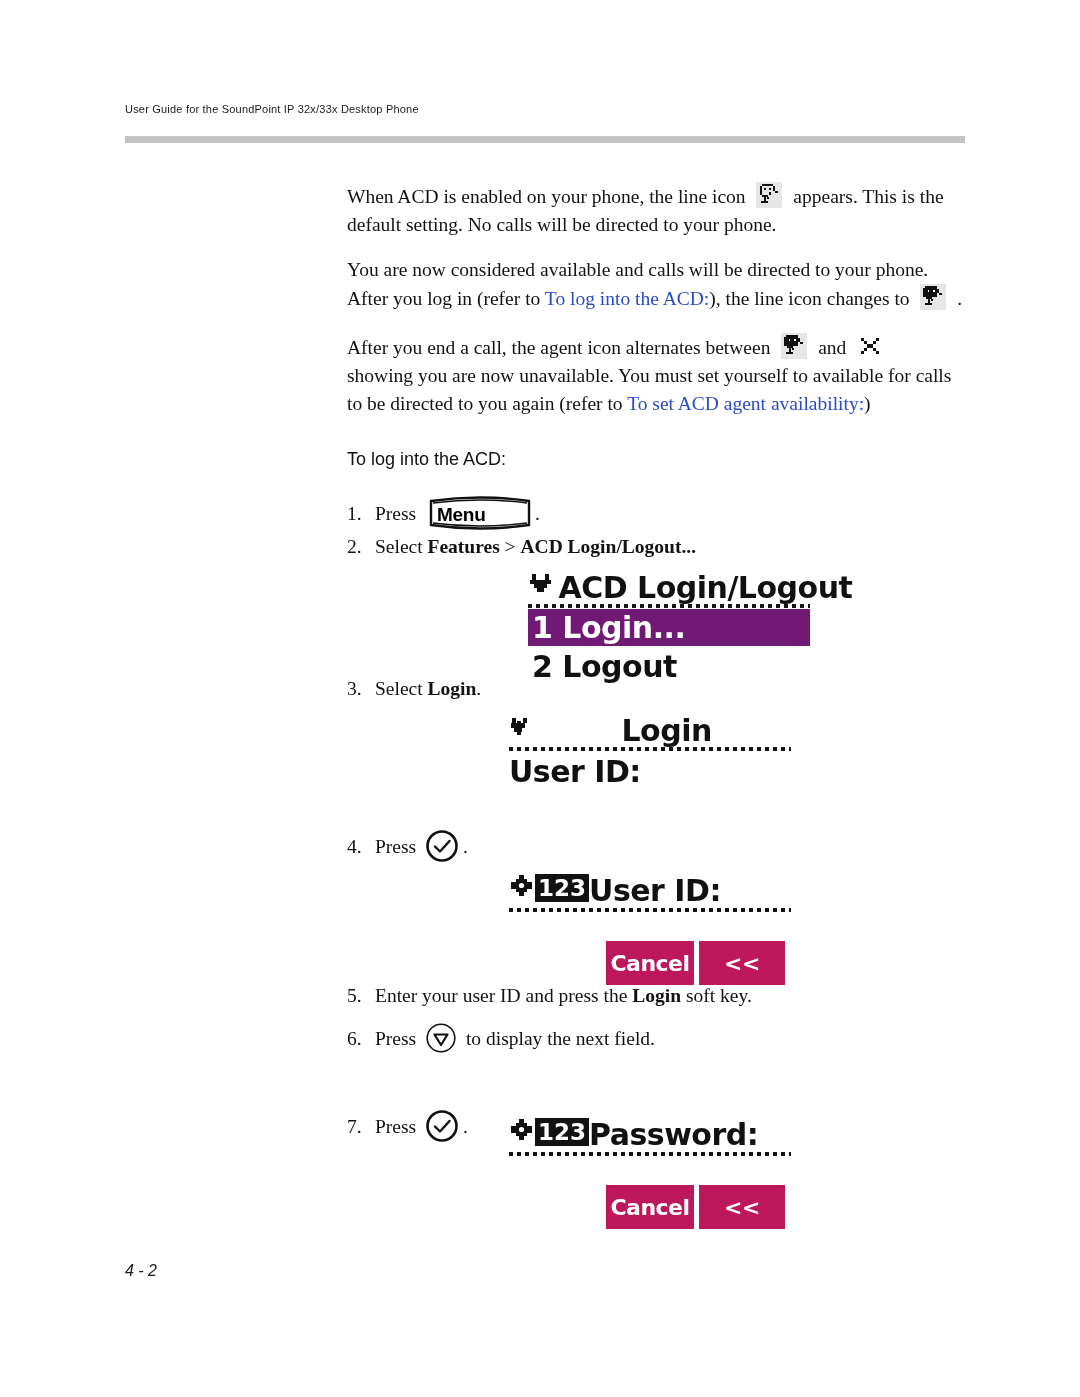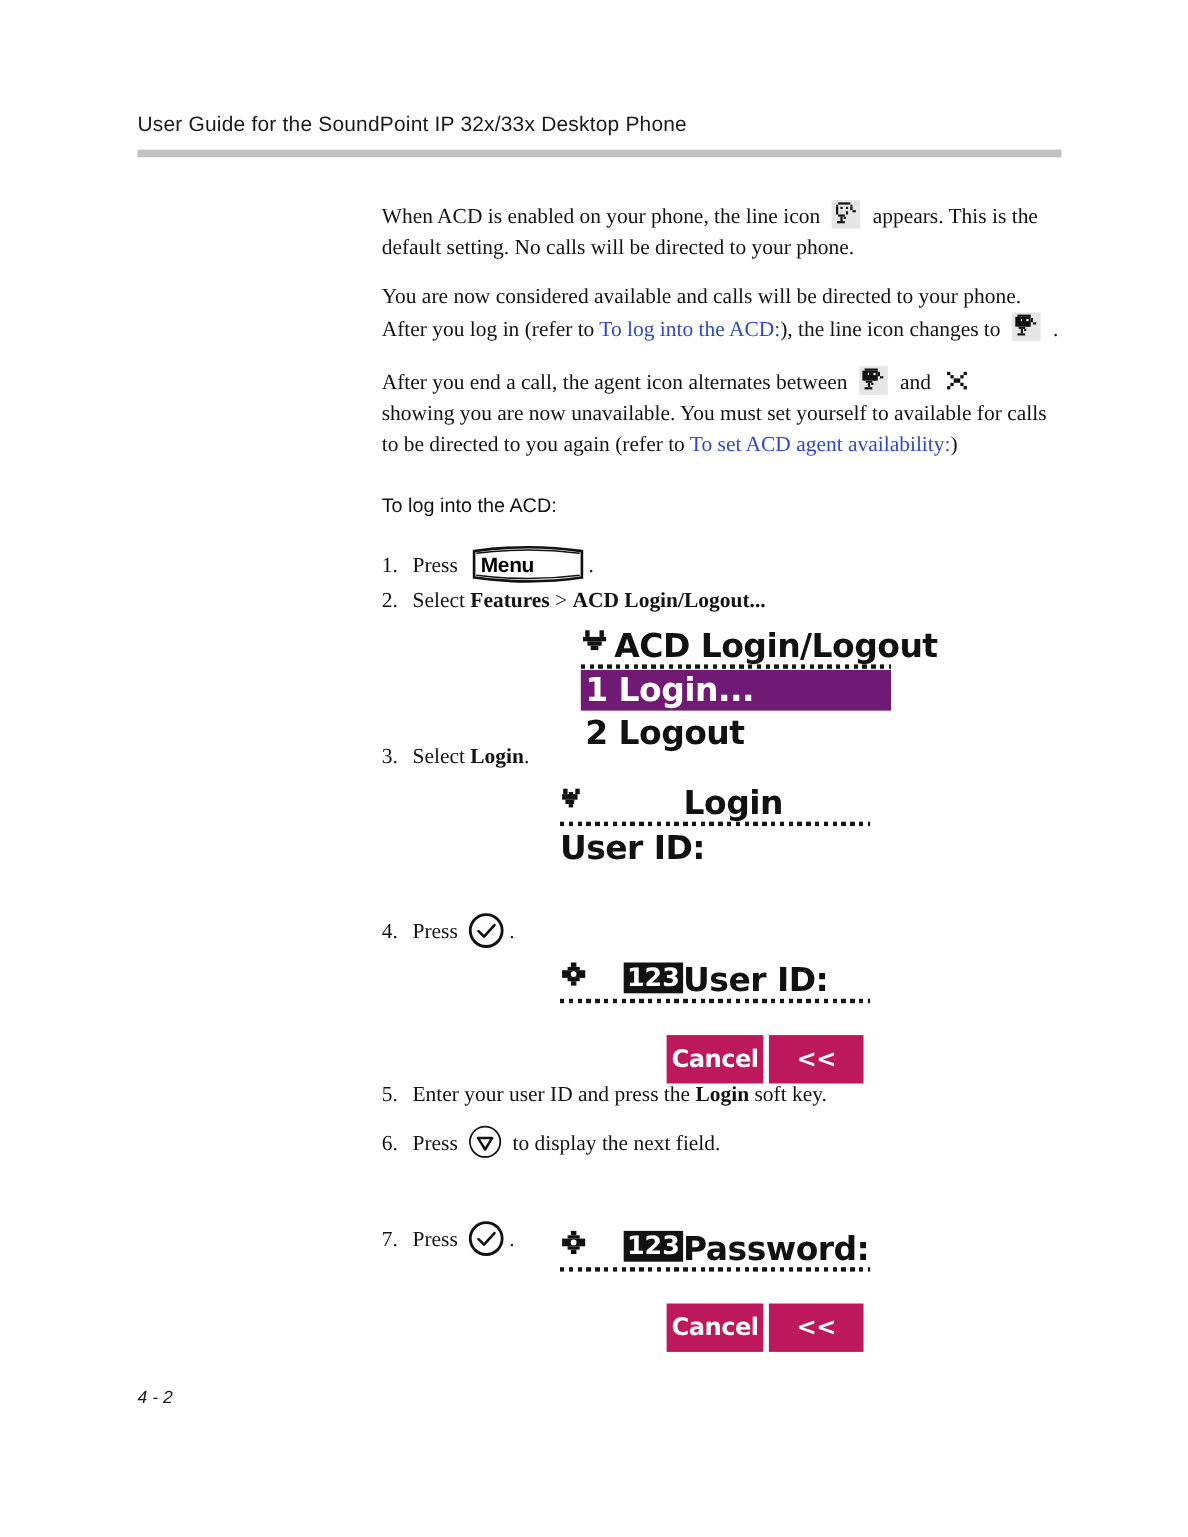--- a/index.html
+++ b/index.html
@@ -10,21 +10,21 @@
     color:#000;
     position:relative;
     overflow:hidden;
   }
   .page{position:absolute;inset:0;}
 
   
   .hdr-title{
     position:absolute;left:125px;top:103px;
     font-family:"Liberation Sans", sans-serif;
-    font-size:19px;letter-spacing:.2px;color:#1a1a1a;
+    font-size:11px;letter-spacing:.2px;color:#1a1a1a;
     white-space:nowrap;
   }
   .hdr-rule{
     position:absolute;left:125px;top:136px;
     width:840px;height:7px;background:#c3c3c3;
   }
 
   
   .para{
     position:absolute;left:347px;
@@ -102,21 +102,21 @@
     background:#be185d;color:#fff;
     font-family:"DejaVu Sans", sans-serif;
     font-weight:bold;font-size:22px;letter-spacing:-.5px;
     display:flex;align-items:center;justify-content:center;
     height:44px;
   }
   .badge123{
     display:inline-block;background:#121212;color:#fff;
     font-family:"DejaVu Sans", sans-serif;font-weight:bold;
     font-size:23px;letter-spacing:0px;
-    padding:1px 3px;vertical-align:5px;margin-left:32px;
+    padding:1px 3px;vertical-align:5px;
   }
 
   
   .footer{
     position:absolute;left:125px;top:1262px;
     font-family:"Liberation Sans", sans-serif;
     font-size:16px;color:#1a1a1a;font-style:italic;
   }
 </style>
 </head>

